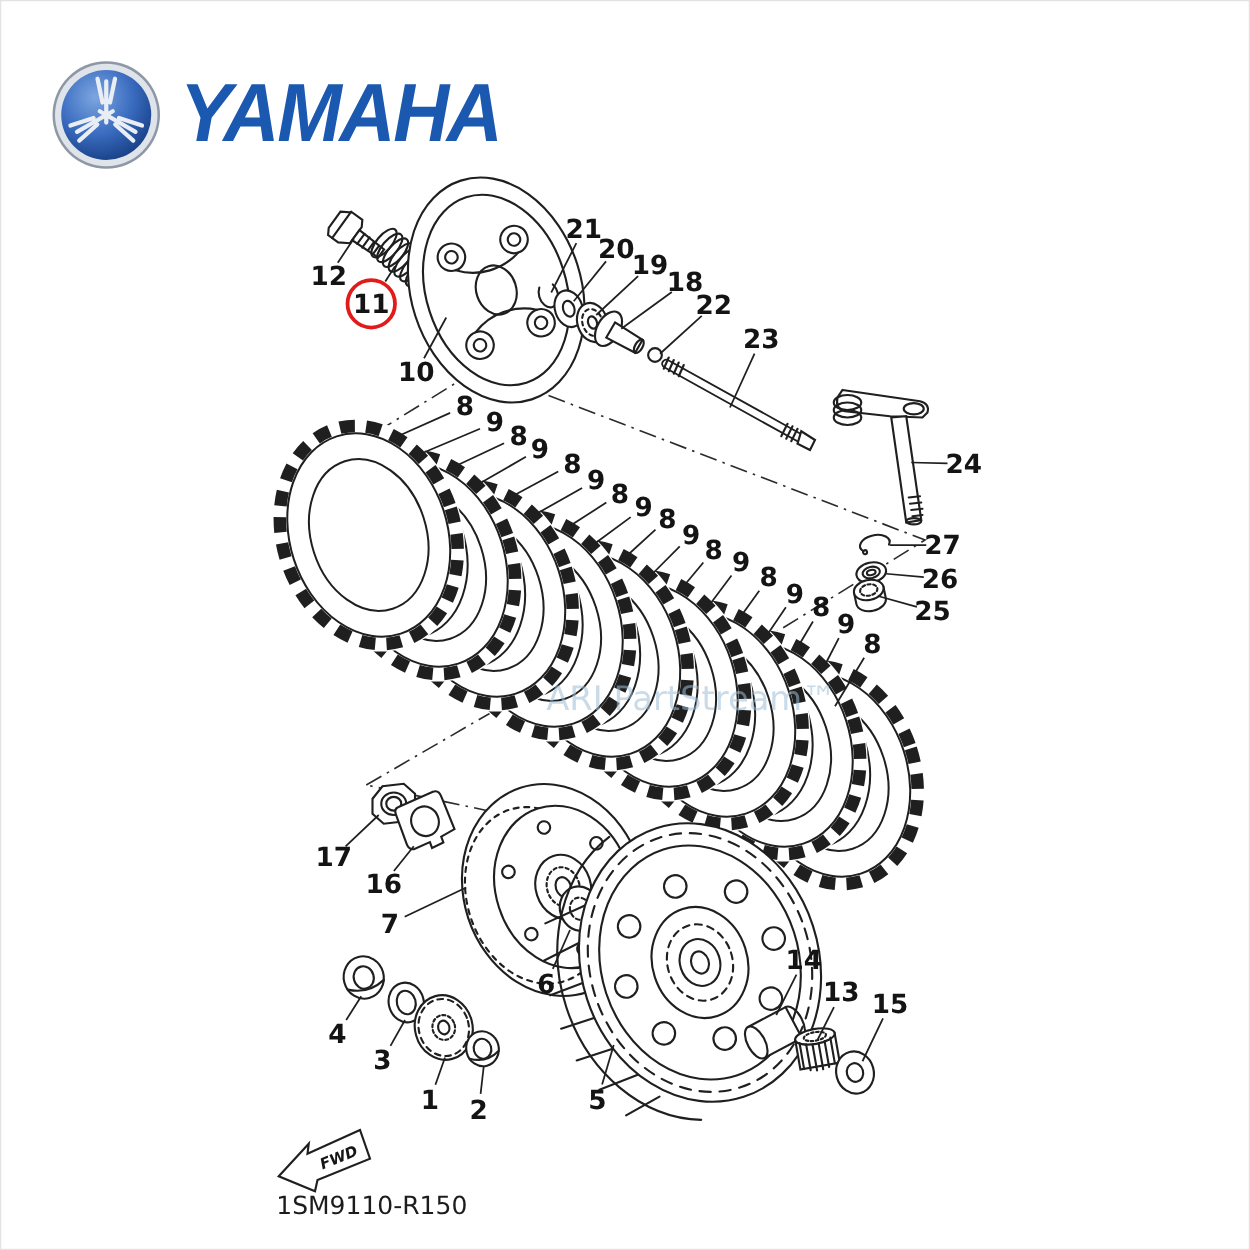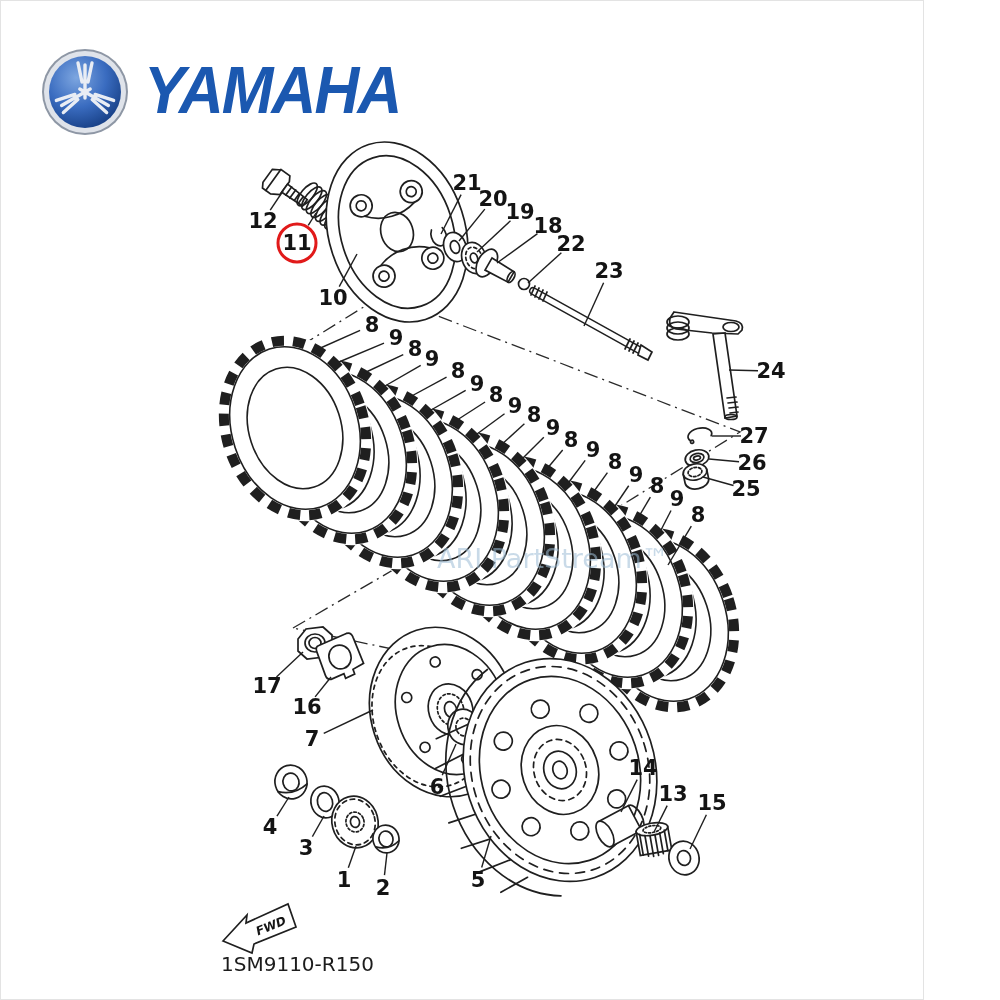--- a/index.html
+++ b/index.html
@@ -1,16 +1,16 @@
 <!DOCTYPE html>
 <html><head>
 <meta charset="utf-8">
 <style>
   html,body{margin:0;padding:0;background:#fff;}
-  #stage{position:relative;width:924px;height:1000px;background:#fff;overflow:hidden;
+  #stage{position:relative;width:1000px;height:1000px;background:#fff;overflow:hidden;
          font-family:"DejaVu Sans","Liberation Sans",sans-serif;}
   .frame{position:absolute;inset:0;border:1px solid #e3e3e3;pointer-events:none;}
   #logo{position:absolute;left:40px;top:42px;display:flex;align-items:center;gap:12px;}
   #logo-text{font-family:"Liberation Sans","DejaVu Sans",sans-serif;
              font-weight:bold;font-style:italic;font-size:66px;letter-spacing:-2px;
              transform:scaleX(.94);transform-origin:left center;line-height:1;}
   svg text{font:600 21px "DejaVu Sans","Liberation Sans",sans-serif;fill:#141414;text-anchor:middle;}
   svg text.small{font-size:12px;font-weight:bold;font-style:italic;}
   svg text.code{font:400 20px "DejaVu Sans",sans-serif;text-anchor:start;fill:#1c1c1c;}
   svg text.wm{font:400 27px "DejaVu Sans",sans-serif;text-anchor:start;fill:#9dbdd6;opacity:.55;}

